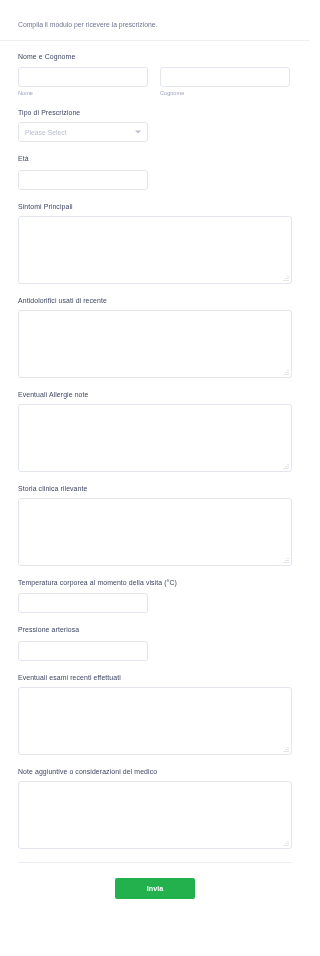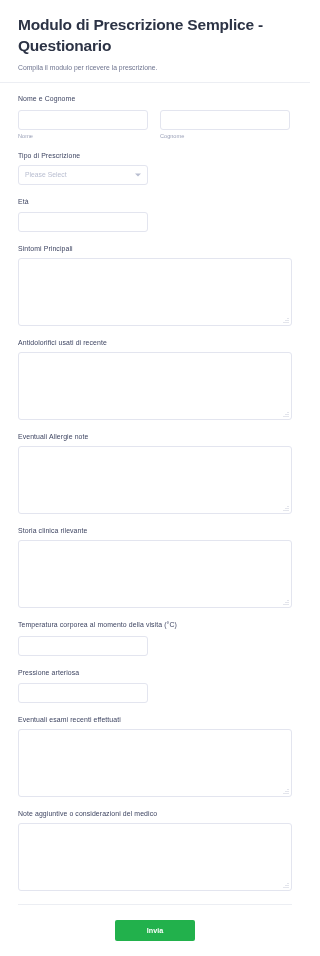--- a/index.html
+++ b/index.html
@@ -83,21 +83,20 @@
     font-family: "Liberation Sans", sans-serif; cursor: pointer;
     display: flex; align-items: center; justify-content: center;
   }
 </style>
 </head>
 <body>
 
 <div class="page">
 
   <div class="form-header">
-    <div class="form-title">Modulo di Prescrizione Semplice - Questionario</div>
     <div class="form-subtitle">Compila il modulo per ricevere la prescrizione.</div>
   </div>
   <div class="divider"></div>
 
   <div class="form-body">
 
     <div class="field">
       <label class="field-label">Nome e Cognome</label>
       <div class="name-row">
         <div class="name-col">

